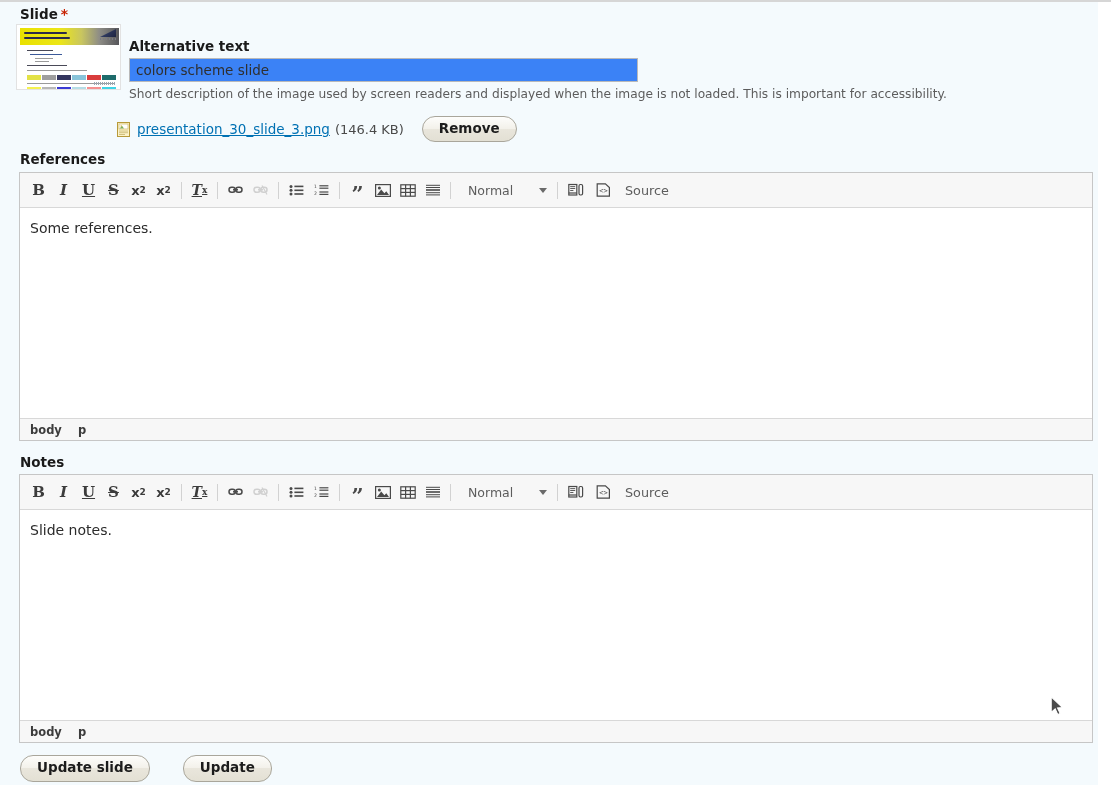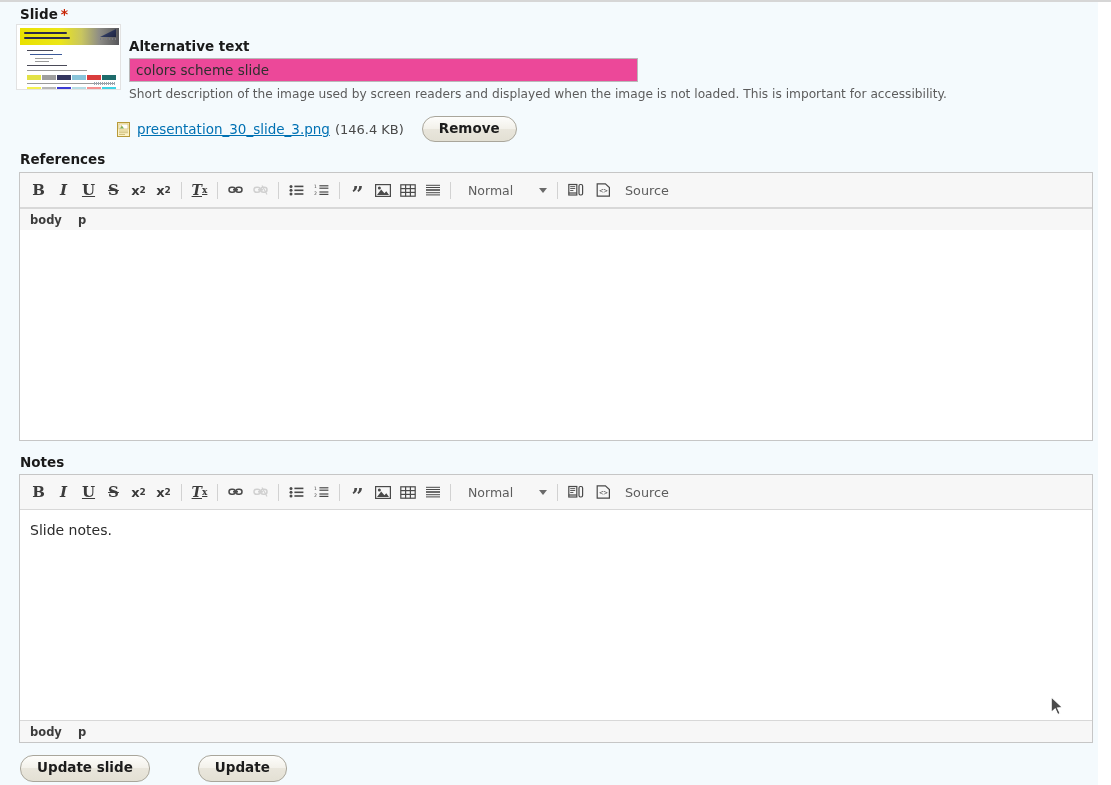--- a/index.html
+++ b/index.html
@@ -117,21 +117,21 @@
     top: 38px;
   }
   #alt-input {
     position: absolute;
     left: 129px;
     top: 58px;
     width: 509px;
     height: 24px;
     box-sizing: border-box;
     border: 1px solid #b9b9b9;
-    background: #ec4899;
+    background: #3b82f6;
     padding: 2px 6px;
     font-family: "DejaVu Sans", "Liberation Sans", sans-serif;
     font-size: 13.5px;
     color: #2f2f2f;
     outline: none;
   }
   #alt-desc {
     position: absolute;
     left: 129px;
     top: 87px;
@@ -300,21 +300,20 @@
   #notes-label { top: 454px; }
   #ck-notes    { top: 474px; height: 269px; }
   #ck-notes .ck-body { height: 210px; }
 
   #footer-actions {
     position: absolute;
     left: 20px;
     top: 755px;
     display: flex;
     align-items: center;
-    gap: 15px;
   }
   #cancel-btn { margin-left: 33px; }
 
   #cursor {
     position: absolute;
     left: 1050px;
     top: 696px;
     width: 14px;
     height: 21px;
     pointer-events: none;
@@ -499,20 +498,23 @@
         </svg>
     </div>
     <div class="src-btn">
       <svg width="15" height="14" viewBox="0 0 15 14">
           <path d="M1.2 0.8 H9.4 L13.4 4.6 V13.2 H1.2 Z" fill="none" stroke="#4a4a4a" stroke-width="1.2"></path>
           <text x="3.2" y="10" font-size="7" font-family="DejaVu Sans Mono" fill="#4a4a4a">&lt;&gt;</text>
         </svg>
       <span class="src-label">Source</span>
     </div>
   </div>
+  <div class="ck-body">
+    <div>Some references.</div>
+  </div>
   <div class="ck-status">
     <span>body</span>
     <span>p</span>
   </div>
 </div>
 
 <div id="notes-label" class="section-label">Notes</div>
 <div id="ck-notes" class="ck">
   <div class="ck-toolbar">
     <div class="tb-btn tb-bold">B</div>

